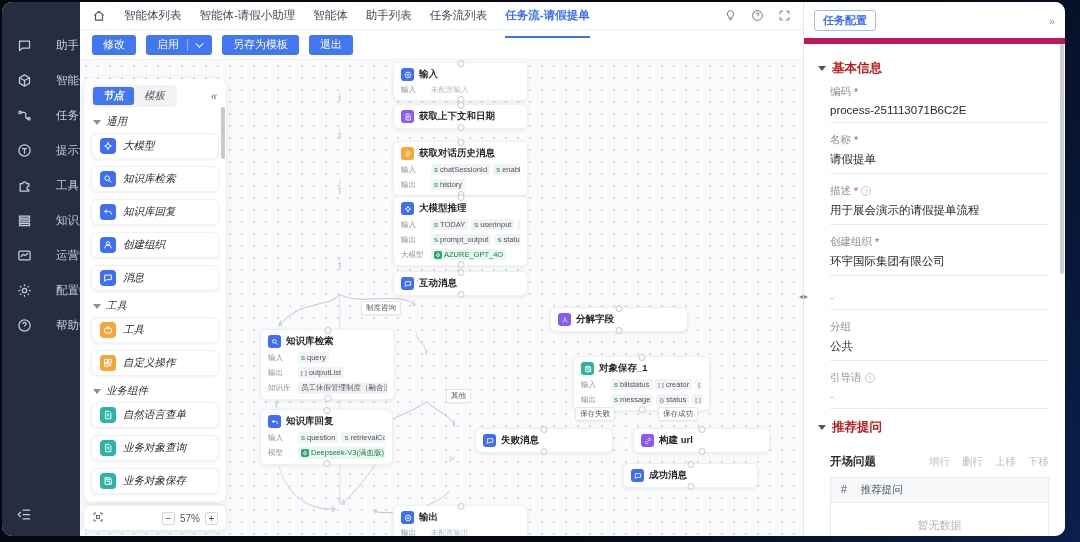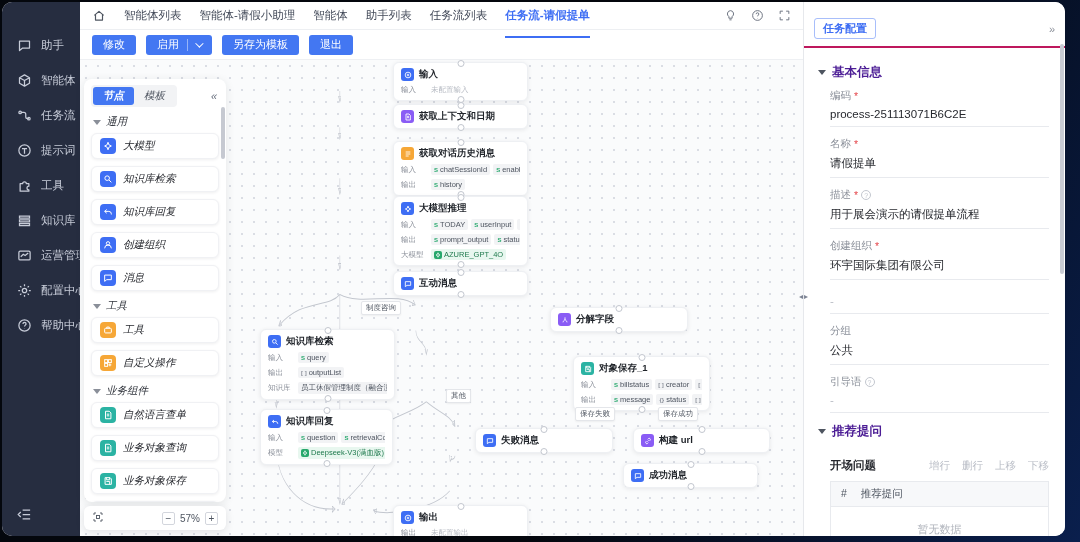--- a/index.html
+++ b/index.html
@@ -5,21 +5,21 @@
   * { margin:0; padding:0; box-sizing:border-box; }
   html,body { width:1080px; height:542px; overflow:hidden;
     font-family:"Liberation Sans","DejaVu Sans",sans-serif;
     background:linear-gradient(120deg,#04070d 60%,#0a1f4d 100%); }
   .app { position:absolute; left:2px; top:2px; width:1063px; height:534px;
     border-radius:10px; overflow:hidden; background:#fff; display:flex; }
 
   
   .sidebar { width:78px; background:#262d40; color:#c7ccd8; flex-shrink:0;
     display:flex; flex-direction:column; padding-top:26px; position:relative; }
-  .side-item { display:flex; align-items:center; gap:9px; padding:10px 0 10px 15px;
+  .side-item { display:flex; align-items:center; gap:24px; padding:10px 0 10px 15px;
     font-size:11.5px; cursor:pointer; white-space:nowrap; }
   .side-item svg { width:15px; height:15px; stroke:#c7ccd8; fill:none; stroke-width:2; flex-shrink:0; }
   .side-collapse { position:absolute; bottom:10px; left:15px; }
   .side-collapse svg { width:15px; height:15px; stroke:#c7ccd8; fill:none; stroke-width:2; }
 
   
   .main { flex:1; display:flex; flex-direction:column; min-width:0; }
 
   .topnav { height:28px; background:#fff; border-bottom:1px solid #edeff2;
     display:flex; align-items:center; padding:0 12px; gap:18px; flex-shrink:0; }
@@ -98,27 +98,27 @@
     align-items:center; justify-content:center; }
   .tag.model .tpm svg { width:6px; height:6px; stroke:#fff; fill:none; stroke-width:3; }
   .edge-label { position:absolute; background:#fff; border:1px solid #e4e6ea; border-radius:2px;
     font-size:7.5px; color:#4e5560; padding:1px 4px; white-space:nowrap; box-shadow:0 1px 2px rgba(31,35,41,.06); }
   .panel-handle { position:absolute; right:-6px; top:232px; font-size:8px; color:#7d8494; z-index:7;
     letter-spacing:1px; cursor:pointer; }
 
   
   .rightpanel { width:262px; flex-shrink:0; background:#fff; border-left:1px solid #e6e8ec;
     position:relative; overflow:hidden; display:flex; flex-direction:column; }
-  .rp-head { display:flex; align-items:center; padding:16px 10px 7px; border-bottom:2px solid #be185d; }
+  .rp-head { display:flex; align-items:center; padding:8px 10px 7px; border-bottom:6px solid #be185d; }
   .rp-chip { color:#3e6ef4; border:1px solid rgba(62,110,244,.45); border-radius:3px;
     font-size:11px; padding:2px 8px; font-weight:700; cursor:pointer; }
   .rp-collapse { margin-left:auto; color:#8a8f99; font-size:11px; cursor:pointer; }
   .rp-body { padding:10px 16px 0 14px; overflow:hidden; flex:1; }
   .rp-sec { display:flex; align-items:center; gap:6px; font-size:12.5px; font-weight:700;
-    color:#4c1d95; margin:6px 0 8px; }
+    color:#b91c1c; margin:6px 0 8px; }
   .rp-caret { width:0; height:0; border-left:4px solid transparent; border-right:4px solid transparent;
     border-top:5px solid #4e5560; }
   .field { margin:0 0 10px 12px; }
   .f-label { font-size:10.5px; color:#8a8f99; display:flex; align-items:center; gap:3px; }
   .f-label .req { color:#e5484d; }
   .f-label .info { width:10px; height:10px; border:1px solid #c3c7cf; border-radius:50%;
     color:#c3c7cf; font-size:7px; display:inline-flex; align-items:center; justify-content:center; }
   .f-value { font-size:11.5px; color:#26282e; padding:5px 0 6px; border-bottom:1px solid #e8eaee; }
   .f-value.muted { color:#b8bcc4; }
   .sub-row { display:flex; align-items:center; margin:18px 0 8px 12px; }

